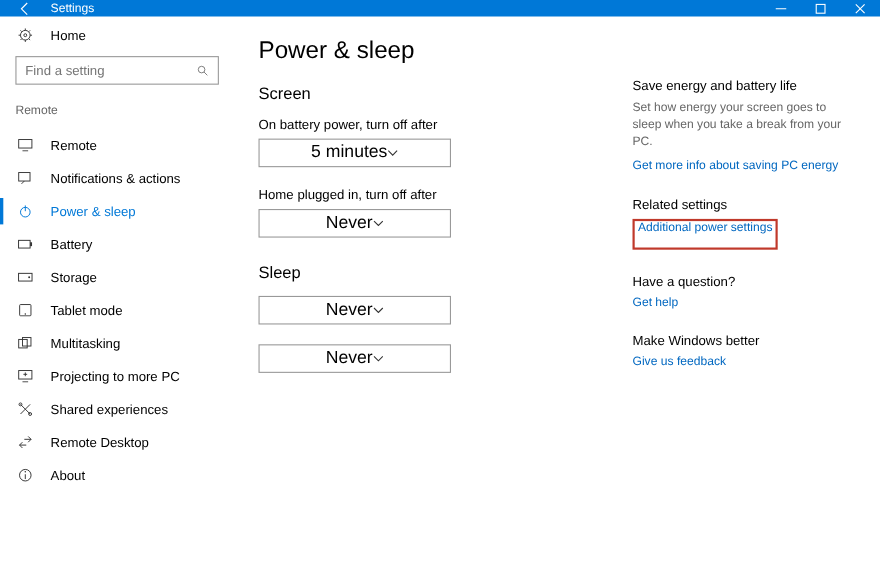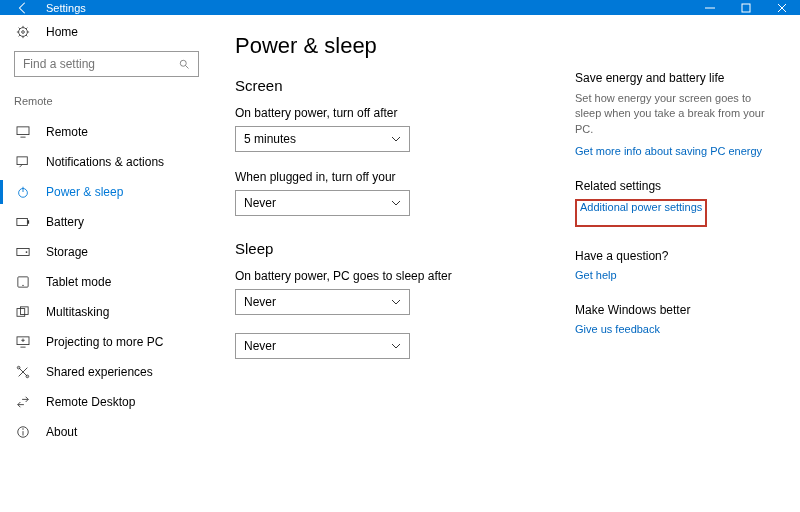--- a/index.html
+++ b/index.html
@@ -22,21 +22,21 @@
   .nav-item .icon { width: 18px; display: flex; justify-content: center; color: #333; }
   .nav-item .lbl { margin-left: 14px; font-size: 12px; }
   .nav-item.active { color: #0078d7; }
   .nav-item.active .icon { color: #0078d7; }
   .nav-item.active::before { content: ""; position: absolute; left: 0; top: 3px; bottom: 3px; width: 3px; background: #0078d7; }
   .main { flex: 1; padding: 18px 10px 10px 30px; display: flex; }
   .settings-area { width: 340px; }
   h1 { font-weight: 400; font-size: 22px; margin-bottom: 18px; }
   h2 { font-weight: 400; font-size: 15px; margin-bottom: 12px; margin-top: 4px; }
   .setting-label { font-size: 12px; margin-bottom: 6px; }
-  .dropdown { border: 1px solid #999; width: 175px; height: 26px; display: flex; align-items: center; justify-content: space-between; padding: 0 8px; font-size: 12px; margin-bottom: 18px; }
+  .dropdown { border: 1px solid #999; width: 175px; height: 26px; display: flex; align-items: center; justify-content: center; padding: 0 8px; font-size: 16px; margin-bottom: 18px; }
   .rightcol { width: 195px; padding-top: 38px; }
   .r-head { font-size: 12px; margin-bottom: 6px; }
   .r-text { font-size: 11px; color: #666; margin-bottom: 8px; line-height: 1.4; }
   .r-link { font-size: 11px; color: #0067c0; margin-bottom: 22px; display: block; }
   .highlight-box { border: 2px solid #c0392b; padding: 0 3px; display: inline-block; }
   svg { display: block; }
 </style>
 </head>
 <body>
 
@@ -200,32 +200,31 @@
       <h2>Screen</h2>
       <div class="setting-label">On battery power, turn off after</div>
       <div class="dropdown">
         <span>5 minutes</span>
         <span>
             <svg width="10" height="6" viewBox="0 0 10 6">
               <path d="M1 1l4 4 4-4" fill="none" stroke="#333"></path>
             </svg>
           </span>
       </div>
-      <div class="setting-label">When plugged in, turn off your</div>
+      <div class="setting-label">Home plugged in, turn off after</div>
       <div class="dropdown">
         <span>Never</span>
         <span>
             <svg width="10" height="6" viewBox="0 0 10 6">
               <path d="M1 1l4 4 4-4" fill="none" stroke="#333"></path>
             </svg>
           </span>
       </div>
 
       <h2 style="margin-top:24px">Sleep</h2>
-      <div class="setting-label">On battery power, PC goes to sleep after</div>
       <div class="dropdown">
         <span>Never</span>
         <span>
             <svg width="10" height="6" viewBox="0 0 10 6">
               <path d="M1 1l4 4 4-4" fill="none" stroke="#333"></path>
             </svg>
           </span>
       </div>
       <div class="dropdown">
         <span>Never</span>

